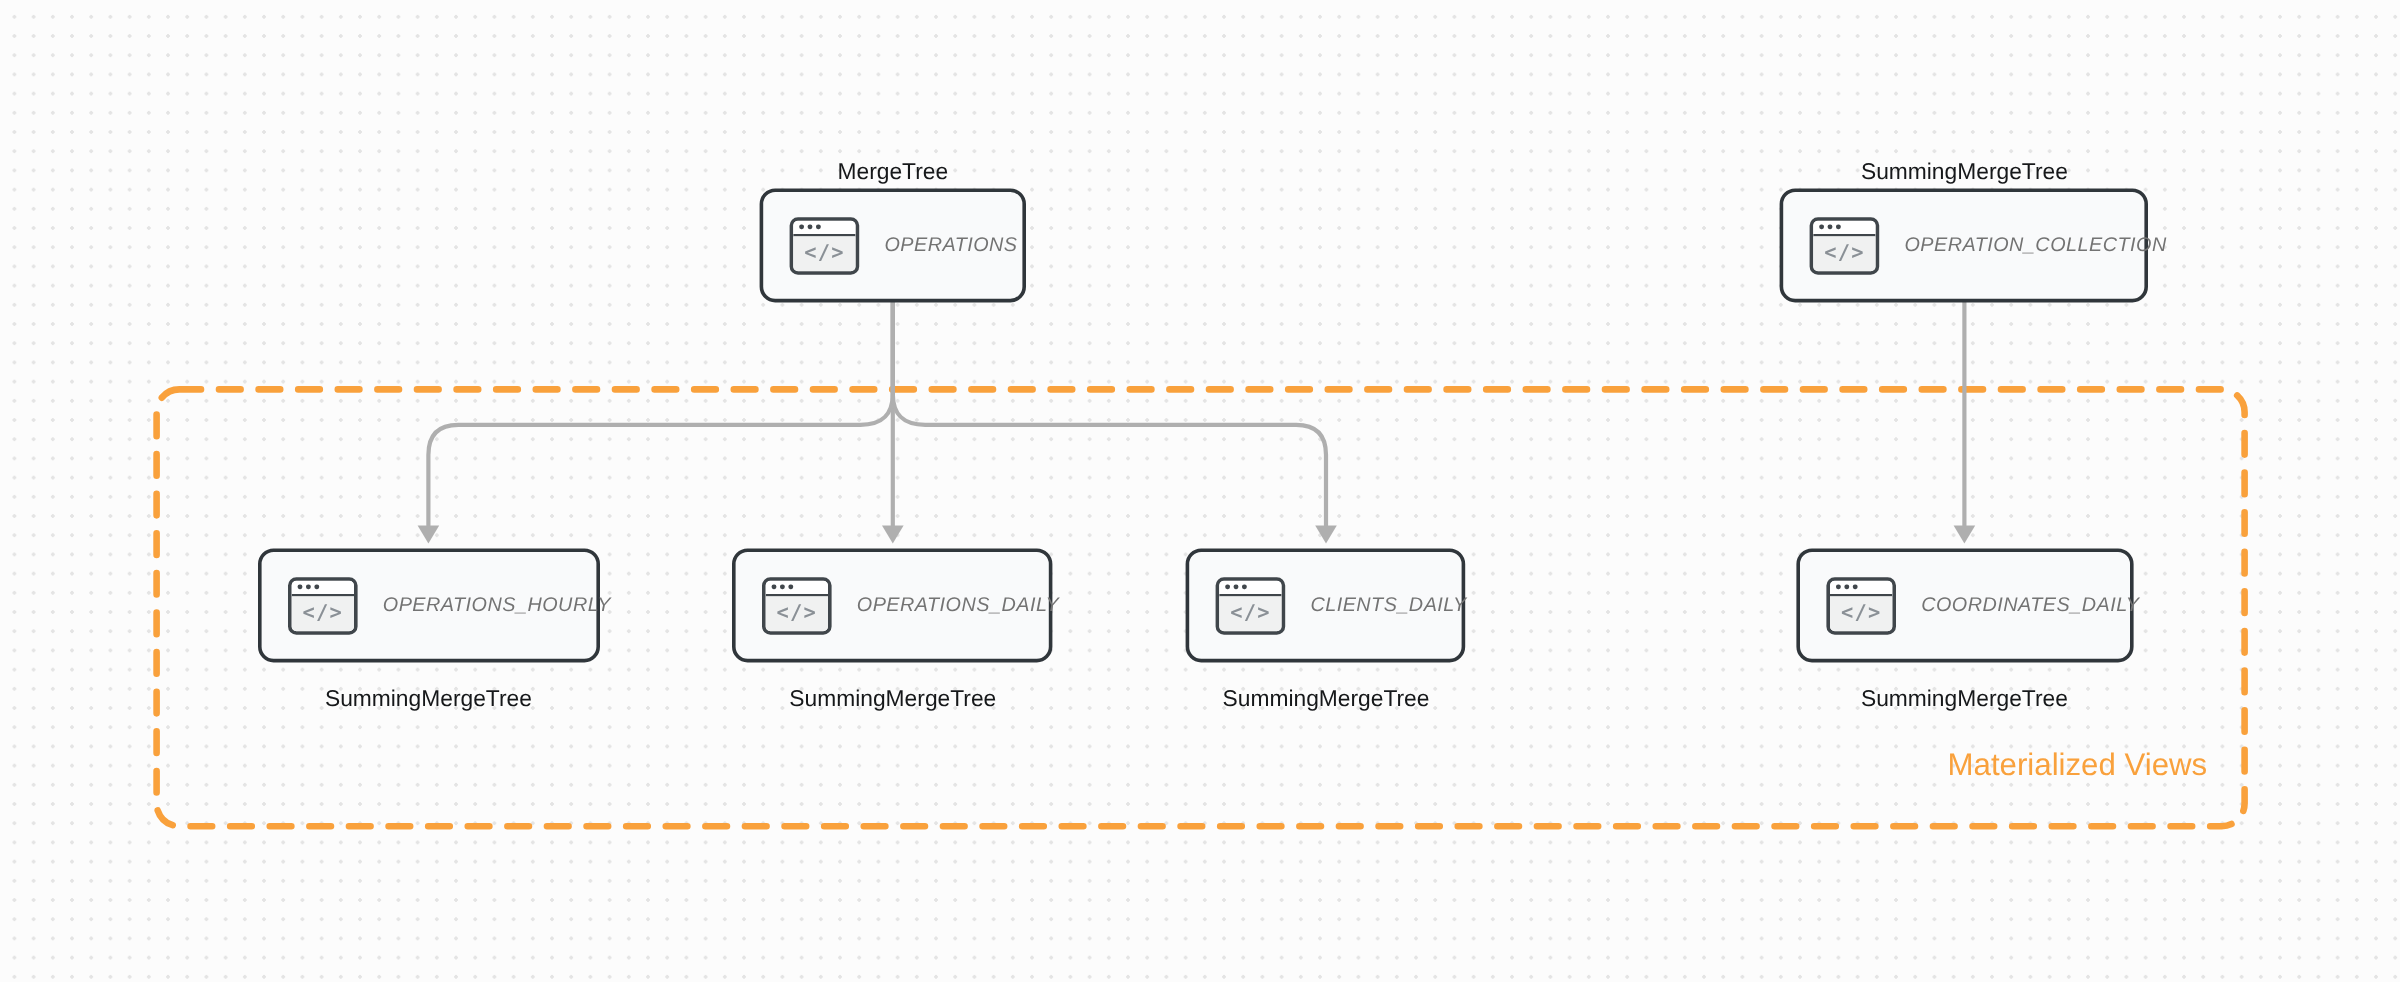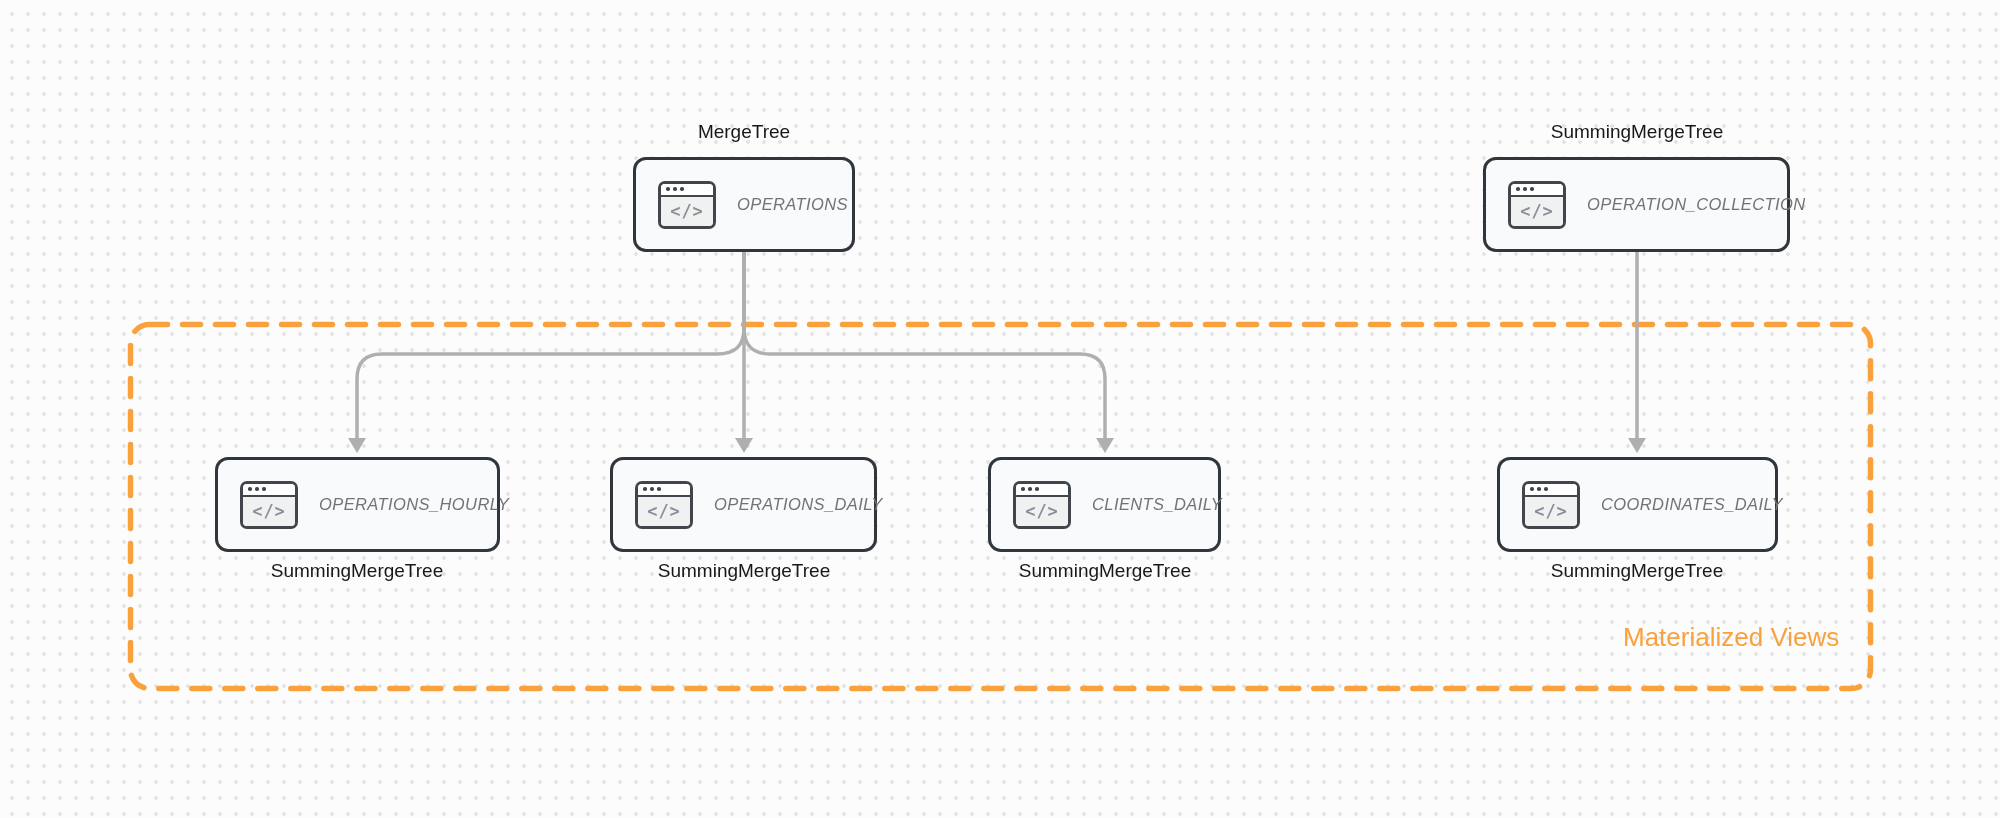--- a/index.html
+++ b/index.html
@@ -84,20 +84,21 @@
     color: #737373;
     white-space: nowrap;
   }
   .engine-label {
     position: absolute;
     font-size: 19px;
     color: #16181A;
     text-align: center;
     white-space: nowrap;
     transform: translateX(-50%);
+    margin-top: 12px;
   }
   .group-label {
     position: absolute;
     left: 1623px;
     top: 622px;
     width: 216px;
     text-align: right;
     font-size: 26px;
     font-weight: 500;
     color: #F9A13C;

